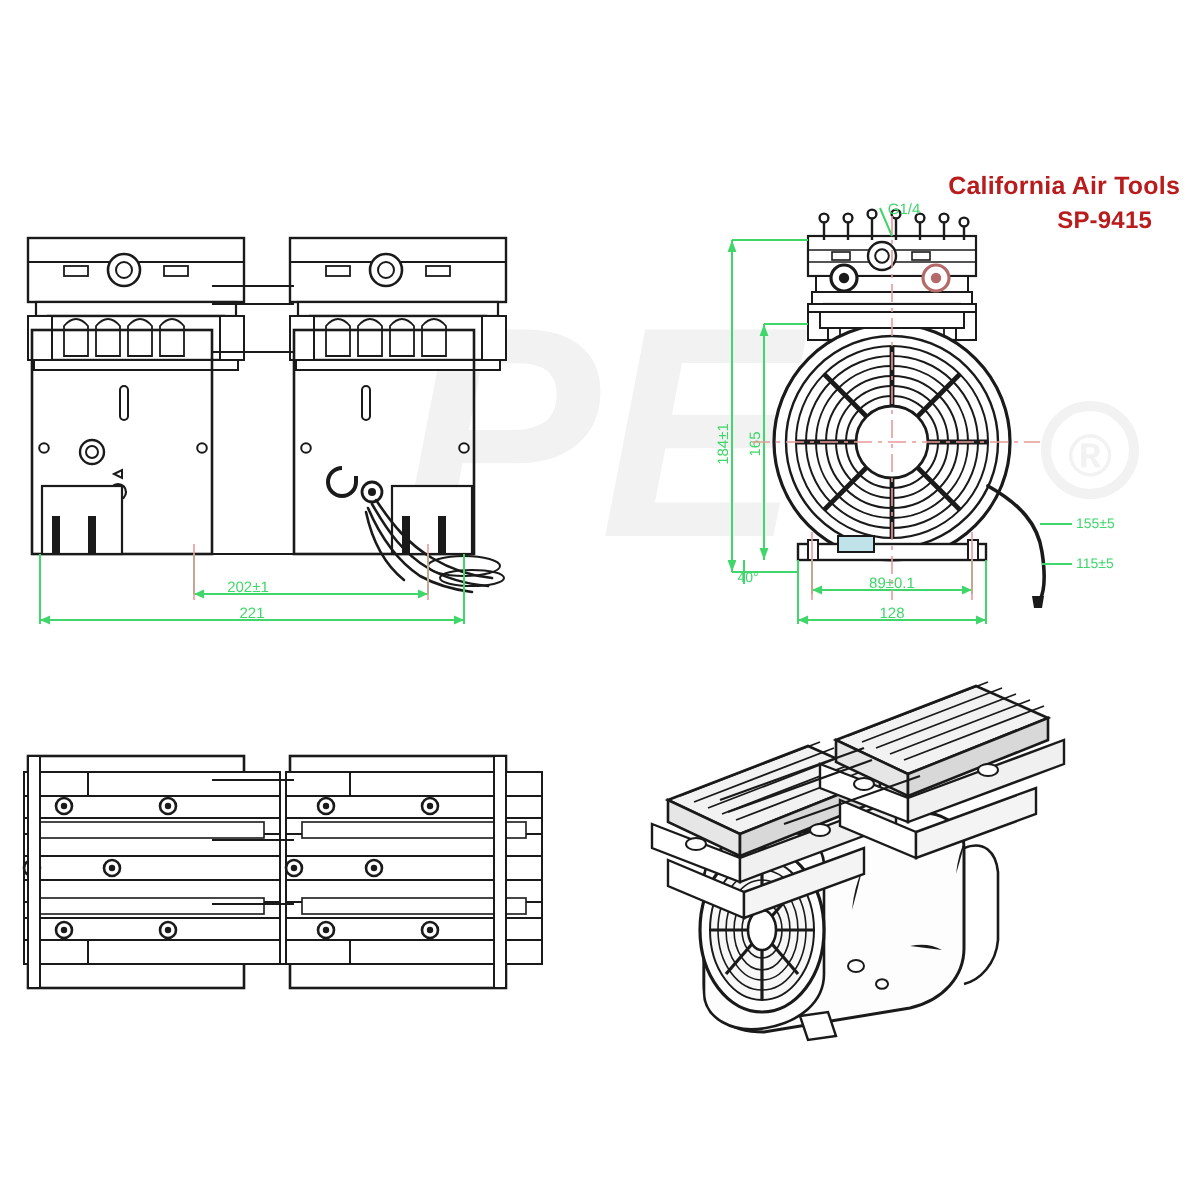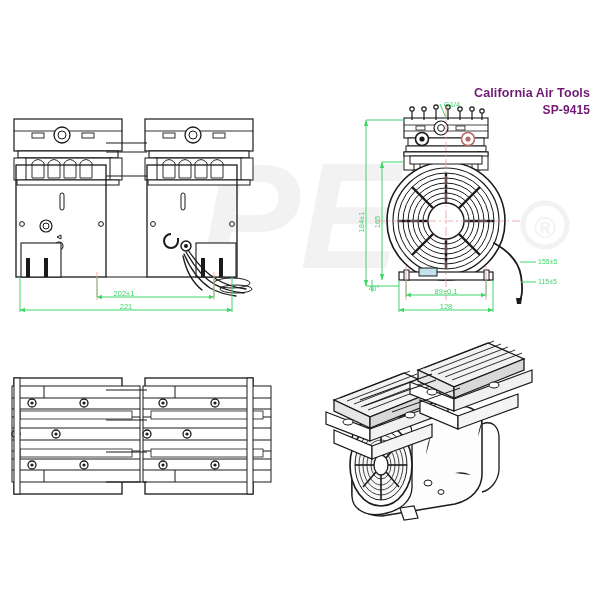--- a/index.html
+++ b/index.html
@@ -6,24 +6,24 @@
   body{
     width:600px;height:600px;
     background:#ffffff;
     font-family:"Liberation Sans", sans-serif;
     overflow:hidden;position:relative;
   }
   #stage{position:absolute;inset:0;width:600px;height:600px;}
   .brand{
     position:absolute;right:10px;top:86px;
     text-align:right;line-height:1.25;
-    color:#701a75;font-weight:bold;font-size:12.5px;
+    color:#b91c1c;font-weight:bold;font-size:12.5px;
     letter-spacing:.1px;
   }
-  .brand .model{font-size:12px;display:block;margin-top:1px;}
+  .brand .model{font-size:12px;display:block;margin-top:1px;margin-right:14px;}
   svg{display:block;}
   .wm{opacity:1;}
 </style>
 </head>
 <body>
 
 <div id="stage">
 
   <svg width="600" height="600" viewBox="0 0 600 600">
 

